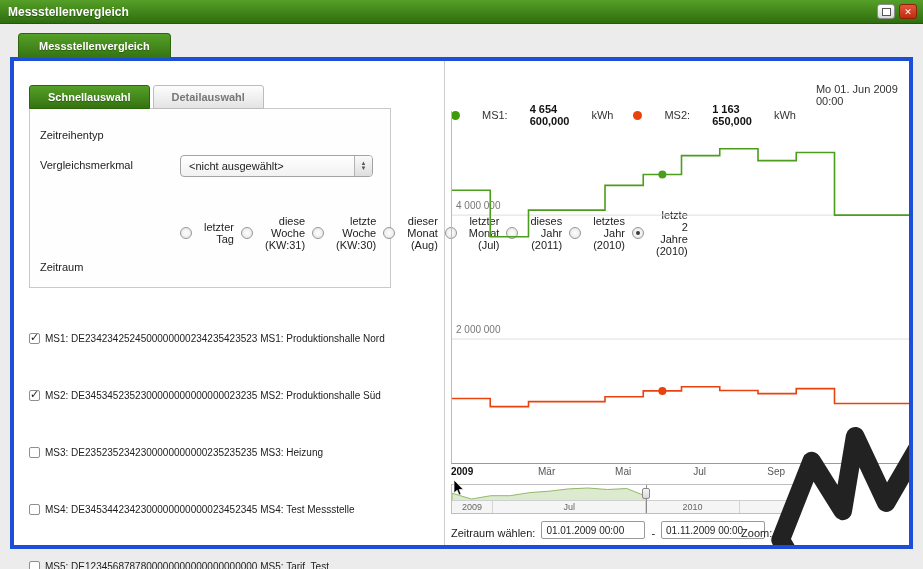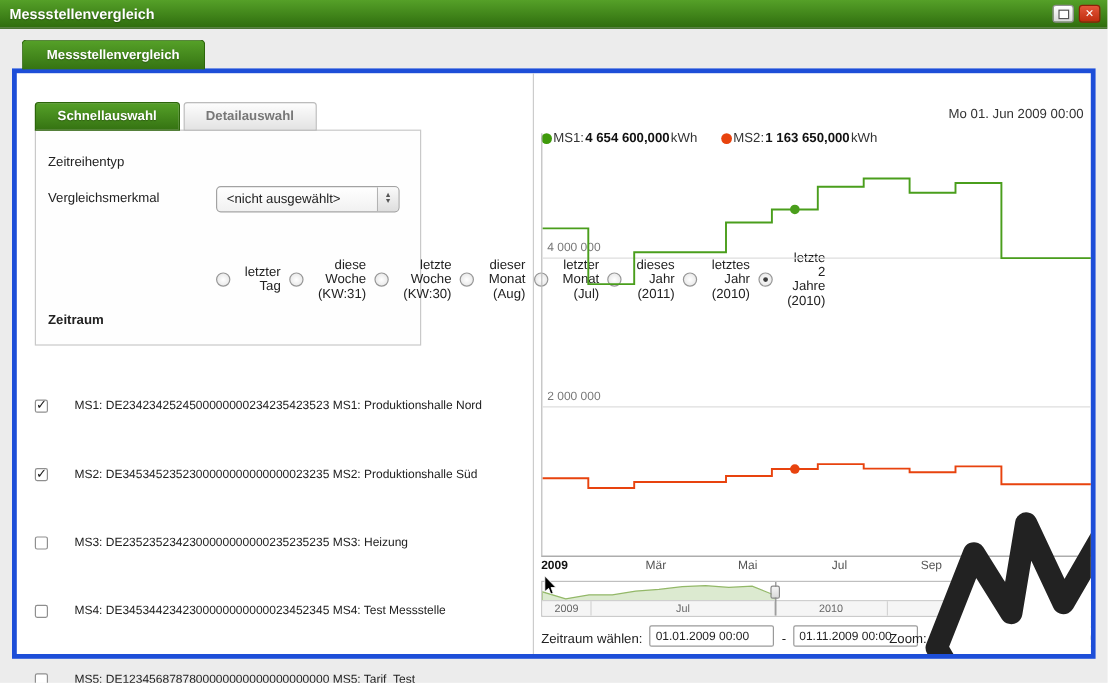--- a/index.html
+++ b/index.html
@@ -42,21 +42,21 @@
   
   .left{width:430px;box-sizing:border-box;padding:24px 0 0 15px;flex:none;}
   .subtabs{display:flex;margin-bottom:-1px;position:relative;z-index:2;}
   .subtab{
     height:22px;line-height:22px;padding:0 18px;font-size:11px;font-weight:bold;
     border-radius:3px 3px 0 0;cursor:pointer;margin-right:3px;
   }
   .subtab.active{background:linear-gradient(#55a028,#357312);color:#fff;border:1px solid #2c660a;text-shadow:0 1px 1px rgba(0,0,0,.3);}
   .subtab.inactive{background:linear-gradient(#fdfdfd,#e3e3e3);color:#777;border:1px solid #bcbcbc;}
   .formbox{
-    width:322px;box-sizing:border-box;border:1px solid #c9c9c9;background:#fefefe;
+    width:362px;box-sizing:border-box;border:1px solid #c9c9c9;background:#fefefe;
     padding:16px 17px 12px 10px;
   }
   .frow{display:flex;margin-bottom:14px;}
   .frow:last-child{margin-bottom:2px;}
   .flabel{width:140px;flex:none;padding-top:4px;color:#222;}
   .select{
     width:243px;height:22px;box-sizing:border-box;border:1px solid #a3a3a3;border-radius:4px;
     background:linear-gradient(#ffffff,#f1f1f1);position:relative;cursor:pointer;
     line-height:20px;padding-left:8px;color:#222;
   }
@@ -64,35 +64,35 @@
     position:absolute;right:0;top:0;bottom:0;width:17px;border-left:1px solid #b3b3b3;
     background:linear-gradient(#fafafa,#dedede);border-radius:0 3px 3px 0;
     display:flex;flex-direction:column;align-items:center;justify-content:center;color:#555;
   }
   .select .cap i{font-style:normal;font-size:6px;line-height:5px;}
   .radio-stack{display:flex;flex-direction:row;gap:7px;padding-top:2px;text-align:right;}
   .opt{display:flex;align-items:center;gap:12px;cursor:pointer;}
   .radio{width:12px;height:12px;border:1px solid #969696;border-radius:50%;
     background:radial-gradient(#ffffff,#e2e2e2);position:relative;flex:none;box-sizing:border-box;}
   .radio.on::after{content:'';position:absolute;left:3px;top:3px;width:4px;height:4px;border-radius:50%;background:#3c3c3c;}
-  .zeitraum-label{padding-top:70px;font-weight:bold;}
+  .zeitraum-label{padding-top:70px;}
   .ms-list{margin-top:8px;width:410px;}
-  .ms-row{display:flex;align-items:center;gap:22px;height:13px;white-space:nowrap;cursor:pointer;margin-top:44px;}
+  .ms-row{display:flex;align-items:center;gap:5px;height:13px;white-space:nowrap;cursor:pointer;margin-top:44px;}
   .ms-row .txt{font-size:10px;color:#222;}
   .cb{width:11px;height:11px;border:1px solid #8f8f8f;border-radius:2px;background:#fff;position:relative;flex:none;box-sizing:border-box;}
   .cb.on::after{content:'\2713';position:absolute;left:0px;top:-3px;font-size:11px;font-weight:bold;color:#1a1a1a;}
   .submit{
     margin-top:30px;display:inline-block;background:linear-gradient(#55a028,#357312);
     border:1px solid #2c660a;border-radius:3px;color:#fff;font-weight:bold;font-size:11px;
     padding:7px 33px;cursor:pointer;text-shadow:0 1px 1px rgba(0,0,0,.3);
   }
   
   .right{flex:1;border-left:1px solid #cccccc;box-sizing:border-box;padding:24px 6px 0 6px;position:relative;overflow:hidden;}
   .legend{display:flex;align-items:center;gap:20px;height:20px;margin-bottom:6px;font-size:11px;color:#333;}
-  .leg-item{display:flex;align-items:center;gap:1px;margin-top:40px;}
+  .leg-item{display:flex;align-items:center;gap:22px;margin-top:40px;}
   .dot{width:9px;height:9px;border-radius:50%;flex:none;}
   .leg-item b{color:#111;}
   .timestamp{margin-left:auto;color:#333;}
   .chartbox{position:relative;width:459px;height:352px;border-left:1px solid #bbbbbb;border-bottom:1px solid #999999;box-sizing:content-box;}
   .chartbox svg{display:block;width:459px;height:352px;}
   .ytick{font-size:10px;fill:#777;}
   .xlabels{position:relative;height:16px;width:459px;font-size:10px;color:#555;}
   .xlabels span{position:absolute;top:2px;}
   .xlabels span.bold{font-weight:bold;color:#111;}
   .navigator{

